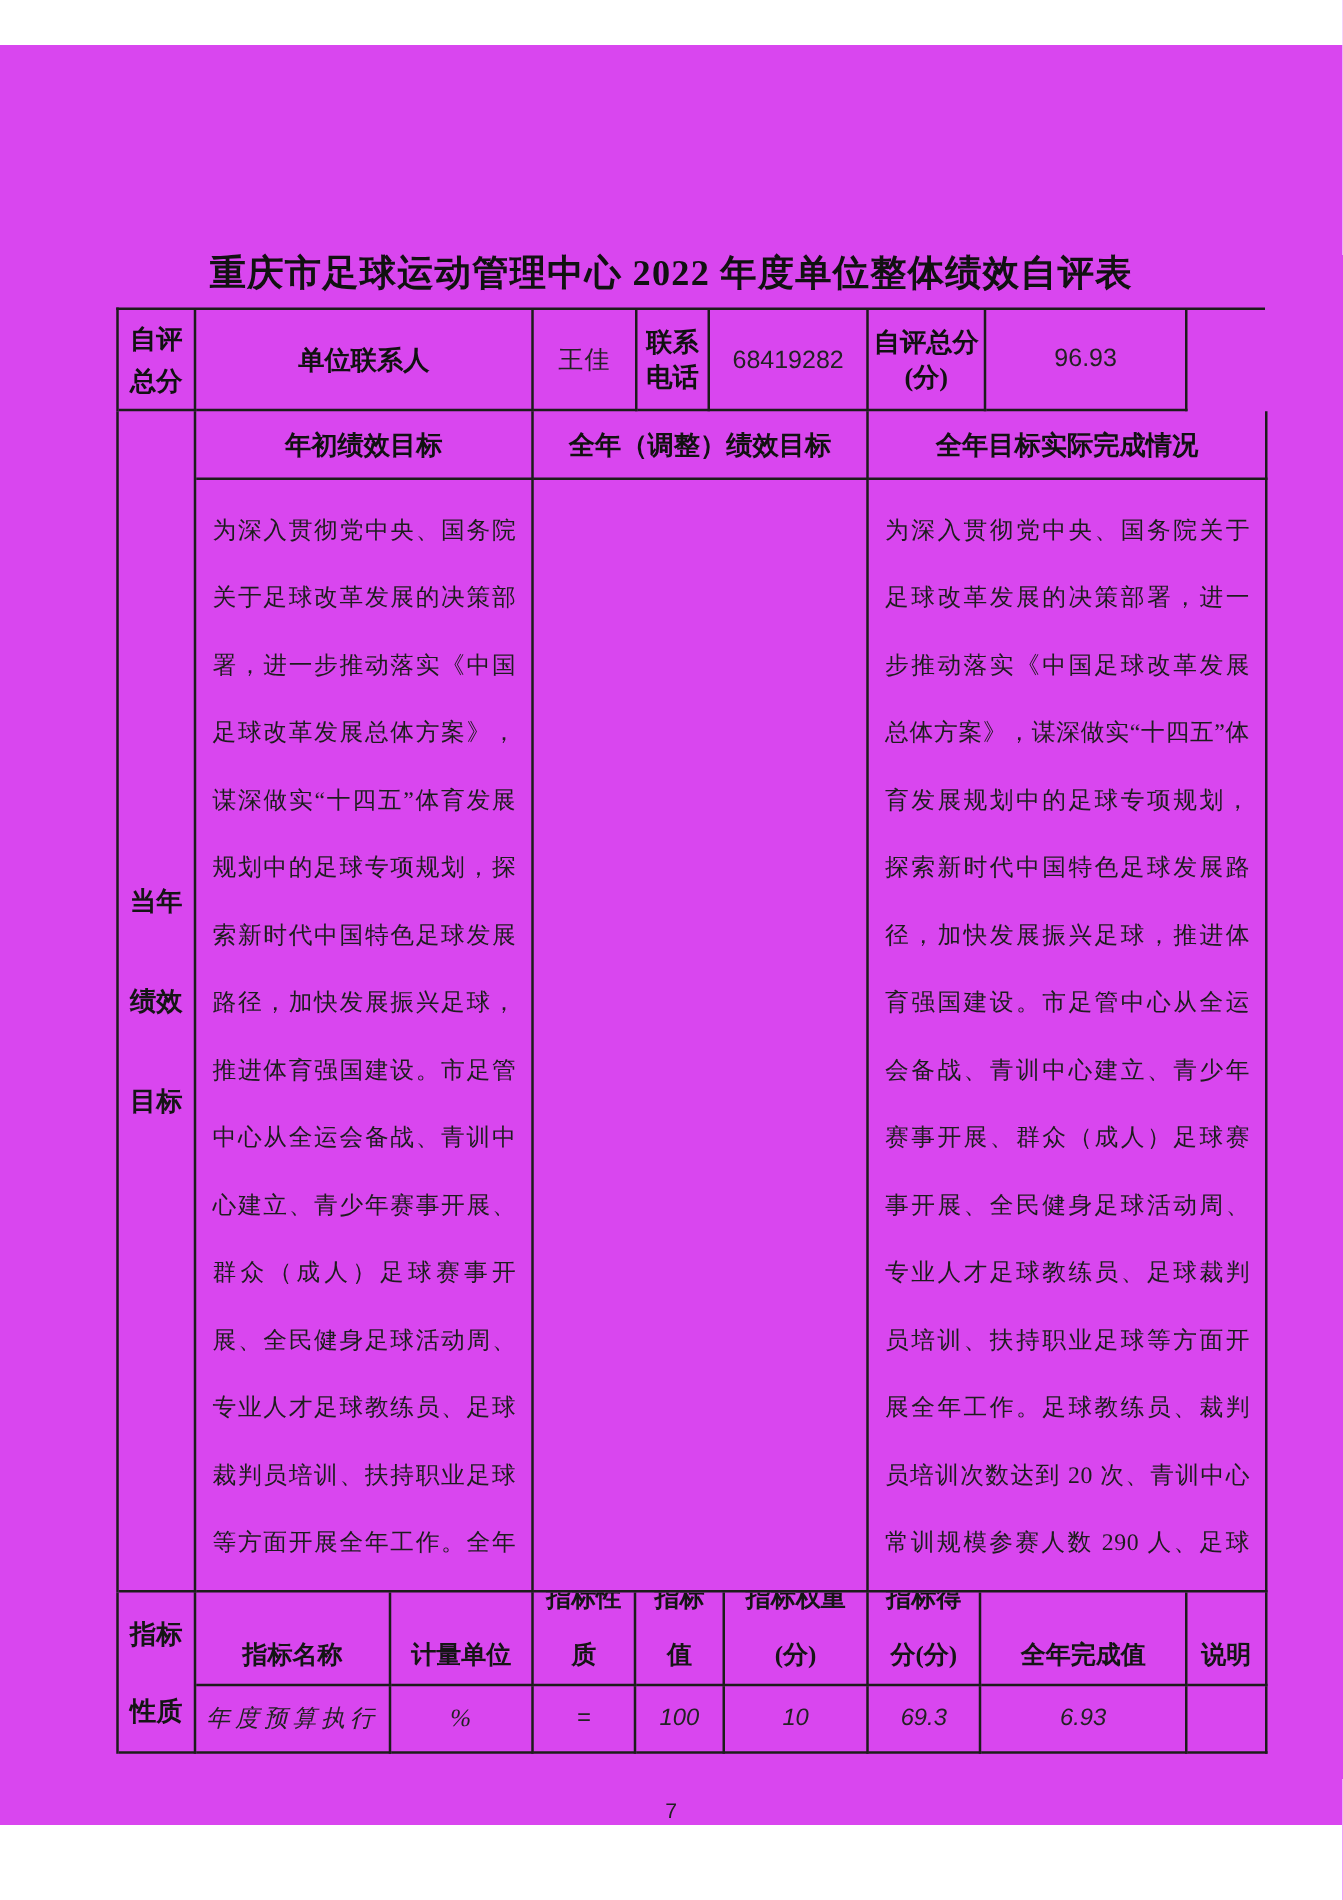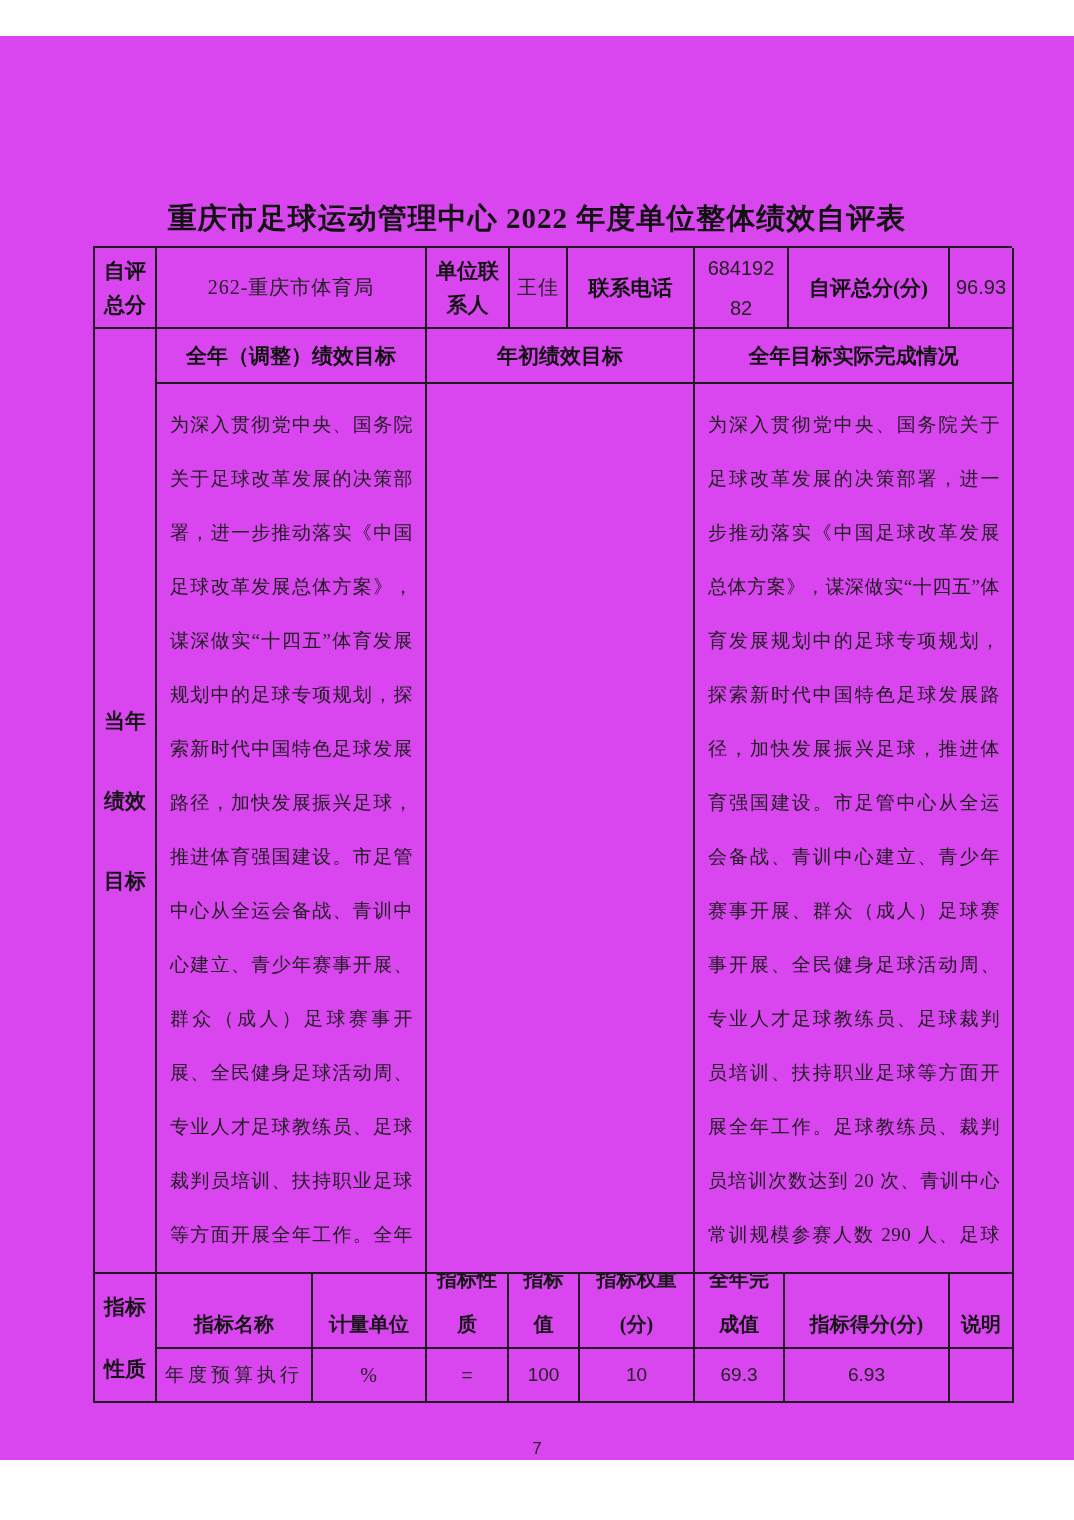--- a/index.html
+++ b/index.html
@@ -83,42 +83,40 @@
     font-family:"Liberation Serif", serif;
   }
   .ind-hd {
     display:flex; align-items:flex-end; justify-content:center;
     text-align:center; font-weight:bold; font-size:20px; line-height:45px;
   }
   .ind-hd span { display:block; word-break:break-all; padding:0 6px; }
   .ind-val {
     display:flex; align-items:center; justify-content:center;
     text-align:center;
+    font-style:italic;
   }
   .ind-name { letter-spacing:4px; font-size:19px; }
   .num-sm { font-family:"Liberation Sans", sans-serif; font-size:19px; color:#222; }
   .page-num {
     position:absolute; top:1403px; left:0; width:100%;
     text-align:center; font-size:17px; color:#222;
     font-family:"Liberation Sans", sans-serif;
   }
 </style>
 </head>
 <body>
 
 <div class="page">
 
   <div class="doc-title">重庆市足球运动管理中心 2022 年度单位整体绩效自评表</div>
 
   <div class="tbl" id="sec-head">
     <div class="cell-c hd">
         <span class="wrap2">自评总分</span>
-      </div>
-    <div class="cell-c kai">
-        <span>262-重庆市体育局</span>
       </div>
     <div class="cell-c hd">
         <span class="wrap2">单位联系人</span>
       </div>
     <div class="cell-c kai">
         <span>王佳</span>
       </div>
     <div class="cell-c hd">
         <span>联系电话</span>
       </div>
@@ -131,24 +129,24 @@
     <div class="cell-c num">
         <span>96.93</span>
       </div>
   </div>
 
   <div class="tbl" id="sec-goals">
     <div class="side-label">
       <span>当年绩效目标</span>
     </div>
     <div class="cell-c hd">
-        <span>全年（调整）绩效目标</span>
+        <span>年初绩效目标</span>
       </div>
     <div class="cell-c hd">
-        <span>年初绩效目标</span>
+        <span>全年（调整）绩效目标</span>
       </div>
     <div class="cell-c hd">
         <span>全年目标实际完成情况</span>
       </div>
     <div class="goal-text">为深入贯彻党中央、国务院关于足球改革发展的决策部署，进一步推动落实《中国足球改革发展总体方案》，谋深做实“十四五”体育发展规划中的足球专项规划，探索新时代中国特色足球发展路径，加快发展振兴足球，推进体育强国建设。市足管中心从全运会备战、青训中心建立、青少年赛事开展、群众（成人）足球赛事开展、全民健身足球活动周、专业人才足球教练员、足球裁判员培训、扶持职业足球等方面开展全年工作。全年足球教练员、裁判员培训次数达到 16 次、青训中心常训规模参赛人数 230 人、足球项目备战规模达到 56 人、全年青少年赛事活动参与人数 3000 人、重庆茶山竹海女足晋级女超联赛、重庆铜梁龙晋级中乙联赛。</div>
     <div class="goal-text"></div>
     <div class="goal-text">为深入贯彻党中央、国务院关于足球改革发展的决策部署，进一步推动落实《中国足球改革发展总体方案》，谋深做实“十四五”体育发展规划中的足球专项规划，探索新时代中国特色足球发展路径，加快发展振兴足球，推进体育强国建设。市足管中心从全运会备战、青训中心建立、青少年赛事开展、群众（成人）足球赛事开展、全民健身足球活动周、专业人才足球教练员、足球裁判员培训、扶持职业足球等方面开展全年工作。足球教练员、裁判员培训次数达到 20 次、青训中心常训规模参赛人数 290 人、足球项目备战规模达到 81 人、全年青少年赛事活动参与人数 3369 人、重庆茶山竹海女足晋级女超联赛、重庆铜梁龙晋级中乙联赛。</div>
   </div>
 
   <div class="tbl" id="sec-ind">
@@ -164,24 +162,24 @@
     <div class="ind-hd">
         <span>指标性质</span>
       </div>
     <div class="ind-hd">
         <span>指标值</span>
       </div>
     <div class="ind-hd">
         <span>指标权重(分)</span>
       </div>
     <div class="ind-hd">
-        <span>全年完成值</span>
+        <span>指标得分(分)</span>
       </div>
     <div class="ind-hd">
-        <span>指标得分(分)</span>
+        <span>全年完成值</span>
       </div>
     <div class="ind-hd">
         <span>说明</span>
       </div>
 
     <div class="ind-val kai ind-name">年度预算执行</div>
     <div class="ind-val kai">%</div>
     <div class="ind-val num-sm">=</div>
     <div class="ind-val num-sm">100</div>
     <div class="ind-val num-sm">10</div>

